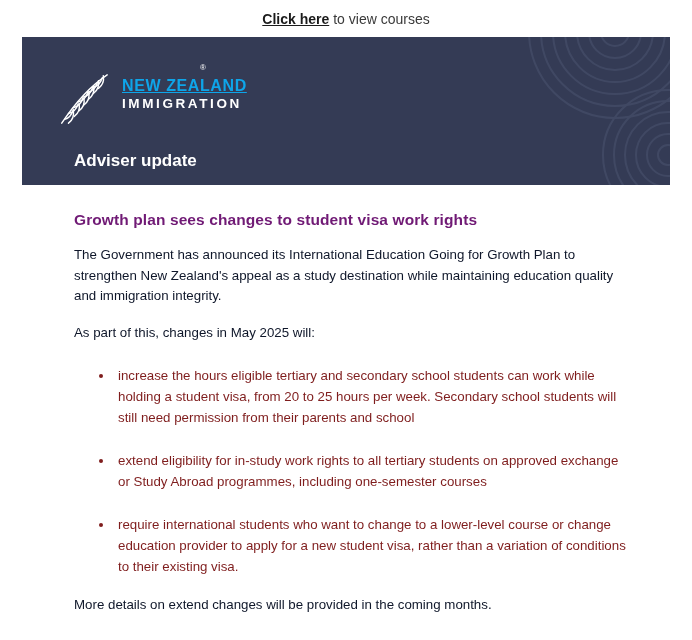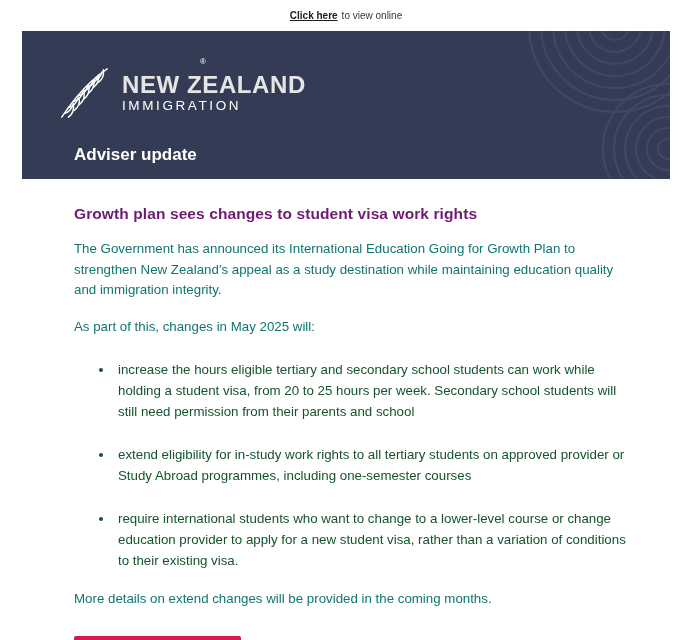--- a/index.html
+++ b/index.html
@@ -8,25 +8,25 @@
     background: #ffffff;
   }
   body {
     width: 692px;
     height: 640px;
     font-family: "Liberation Sans", sans-serif;
     color: #333333;
     overflow: hidden;
   }
   .preheader {
-    height: 31px;
+    height: 37px;
     display: flex;
     align-items: center;
     justify-content: center;
-    font-size: 10px;
+    font-size: 14px;
     color: #3a3a3a;
     background: #ffffff;
   }
   .preheader a {
     color: #1b1b1b;
     text-decoration: underline;
     font-weight: bold;
     margin-right: 4px;
   }
   .email-wrap {
@@ -59,30 +59,31 @@
     width: 58px;
     height: 58px;
     margin-right: 10px;
     flex: none;
   }
   .brand-text {
     padding-top: 7px;
     position: relative;
   }
   .brand-line1 {
-    color: #e5e5e5;
-    font-size: 24px;
+    color: #0ea5e9;
+    font-size: 16px;
     font-weight: bold;
     letter-spacing: 0.6px;
     line-height: 1.05;
+    text-decoration: underline;
   }
   .brand-line2 {
     color: #ffffff;
     font-size: 13.5px;
-    font-weight: normal;
+    font-weight: bold;
     letter-spacing: 2.6px;
     line-height: 1.3;
   }
   .brand-reg {
     position: absolute;
     left: 78px;
     top: -8px;
     color: #ffffff;
     font-size: 8px;
   }
@@ -100,31 +101,31 @@
   h1.article-title {
     font-size: 15.5px;
     font-weight: bold;
     color: #701a75;
     margin: 0 0 16px 0;
     letter-spacing: 0.1px;
   }
   p.para {
     font-size: 13.3px;
     line-height: 1.55;
-    color: #0f766e;
+    color: #0f172a;
     margin: 0 0 16px 0;
   }
   ul.bullets {
     margin: 0 0 18px 0;
     padding-left: 40px;
   }
   ul.bullets li {
     font-size: 13.3px;
     line-height: 1.55;
-    color: #14532d;
+    color: #7f1d1d;
     margin-bottom: 3px;
     padding-left: 4px;
     margin-top: 23px;
   }
   .cta {
     display: inline-block;
     background: #d31b52;
     color: #ffffff;
     font-size: 13px;
     font-weight: bold;
@@ -134,21 +135,21 @@
     cursor: pointer;
     font-family: "Liberation Sans", sans-serif;
     margin-top: 10px;
   }
 </style>
 </head>
 <body>
 
 <div class="preheader">
   <a href="#">Click here</a>
-  <span>to view online</span>
+  <span>to view courses</span>
 </div>
 
 <div class="email-wrap">
 
   <div class="hero">
     <svg class="hero-rings" viewBox="0 0 300 260">
       <g fill="none" stroke="#4d5672" stroke-width="2">
         <circle cx="205" cy="55" r="14"></circle>
         <circle cx="205" cy="55" r="26"></circle>
         <circle cx="205" cy="55" r="38"></circle>
@@ -196,21 +197,21 @@
   </div>
 
   <div class="body">
     <h1 class="article-title">Growth plan sees changes to student visa work rights</h1>
 
     <p class="para">The Government has announced its International Education Going for Growth Plan to strengthen New Zealand's appeal as a study destination while maintaining education quality and immigration integrity.</p>
     <p class="para">As part of this, changes in May 2025 will:</p>
 
     <ul class="bullets">
       <li>increase the hours eligible tertiary and secondary school students can work while holding a student visa, from 20 to 25 hours per week. Secondary school students will still need permission from their parents and school</li>
-      <li>extend eligibility for in-study work rights to all tertiary students on approved provider or Study Abroad programmes, including one-semester courses</li>
+      <li>extend eligibility for in-study work rights to all tertiary students on approved exchange or Study Abroad programmes, including one-semester courses</li>
       <li>require international students who want to change to a lower-level course or change education provider to apply for a new student visa, rather than a variation of conditions to their existing visa.</li>
     </ul>
 
     <p class="para">More details on extend changes will be provided in the coming months.</p>
 
     <button class="cta">Read our news item</button>
   </div>
 
 </div>
 

